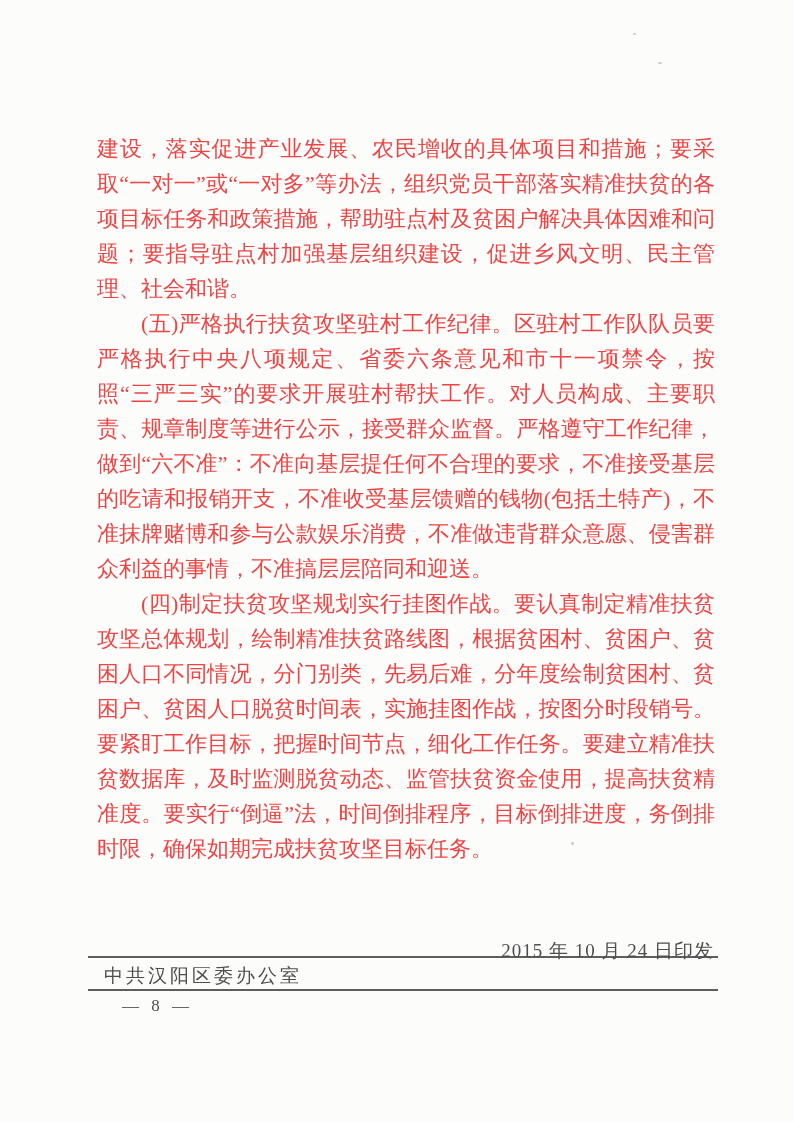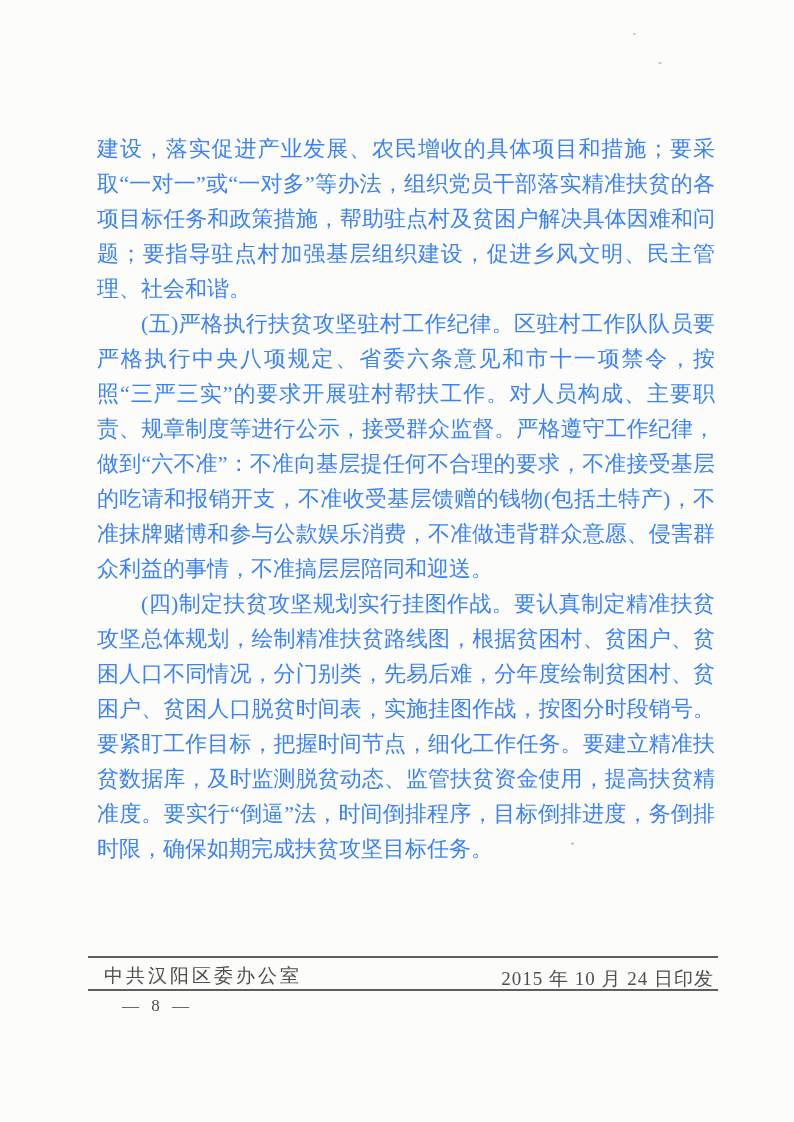--- a/index.html
+++ b/index.html
@@ -19,21 +19,21 @@
   }
   .body-text {
     position: absolute;
     left: 97px;
     top: 131px;
     width: 618px;
     font-size: 22px;
     line-height: 35px;
     text-align: justify;
     text-justify: inter-ideograph;
-    color: #3b82f6;
+    color: #ef4444;
     letter-spacing: 0;
   }
   .para {
     margin: 0;
   }
   .para.indent {
     text-indent: 2em;
   }
   .footer {
     position: absolute;
@@ -57,21 +57,21 @@
     left: 104px;
     top: 963px;
     font-size: 19px;
     letter-spacing: 3px;
     color: #4e4e4e;
     white-space: nowrap;
   }
   .footer-date {
     position: absolute;
     right: 80px;
-    top: 966px;
+    top: 938px;
     font-size: 19px;
     letter-spacing: 1px;
     color: #4e4e4e;
     white-space: nowrap;
   }
   .page-number {
     position: absolute;
     left: 122px;
     top: 996px;
     font-size: 17px;

